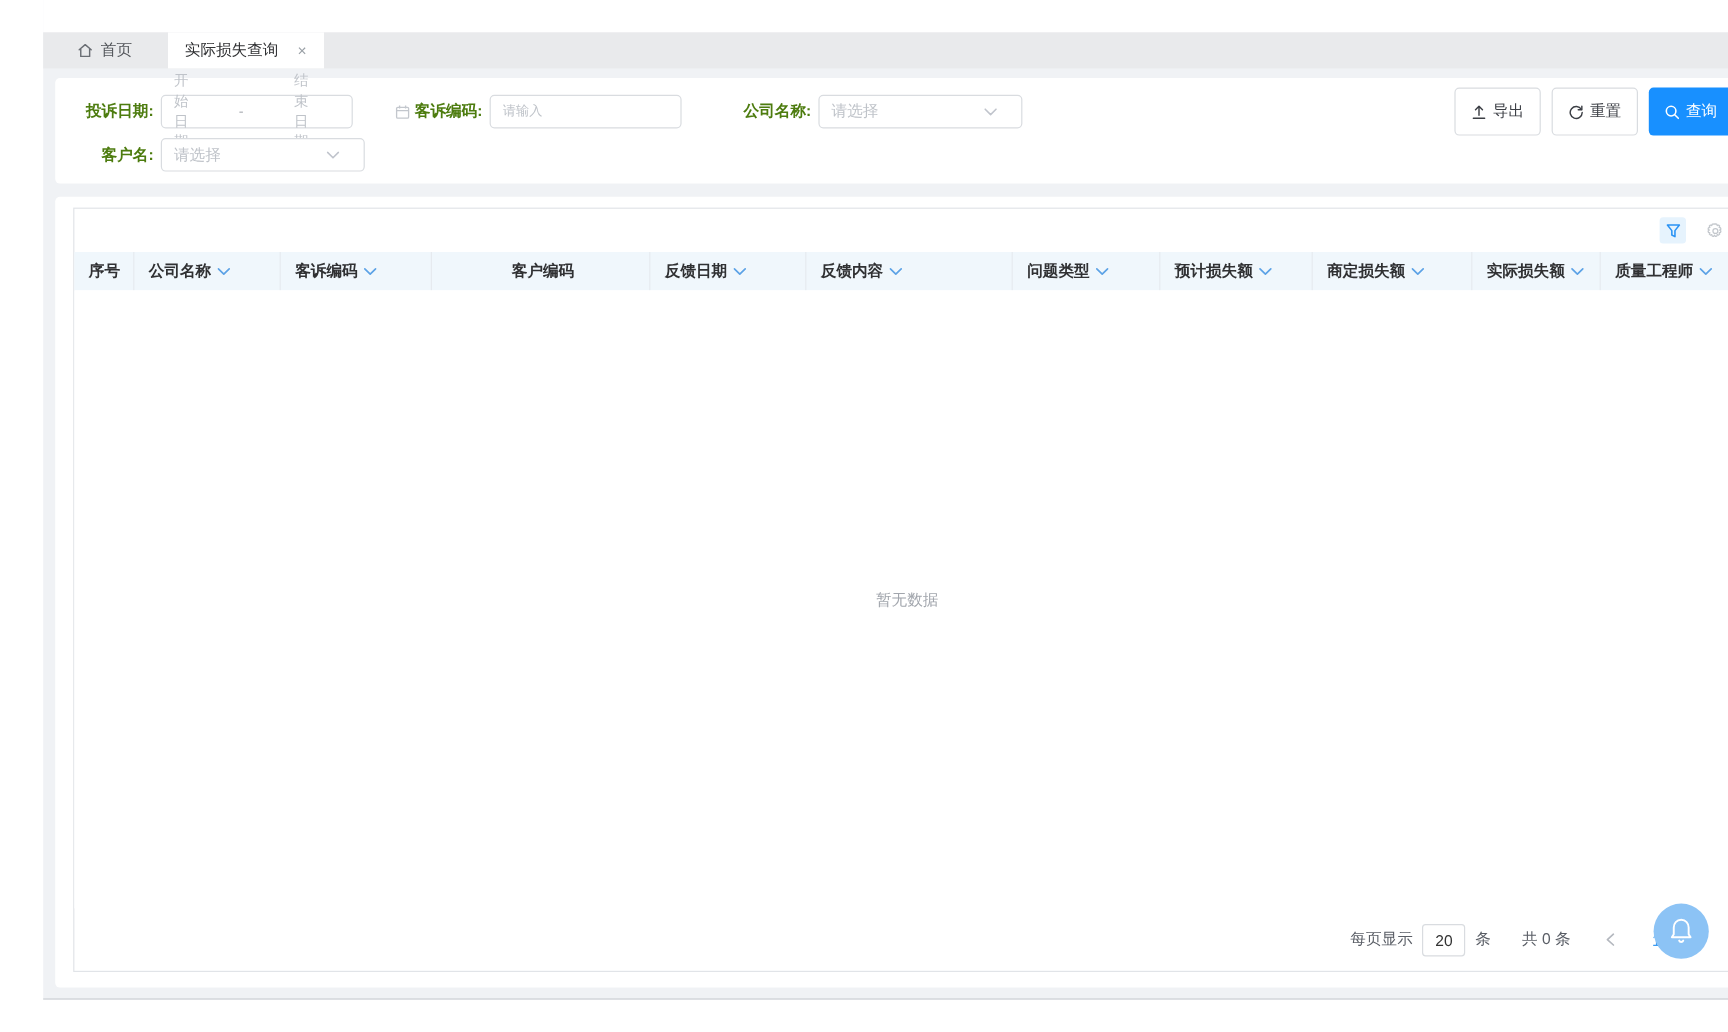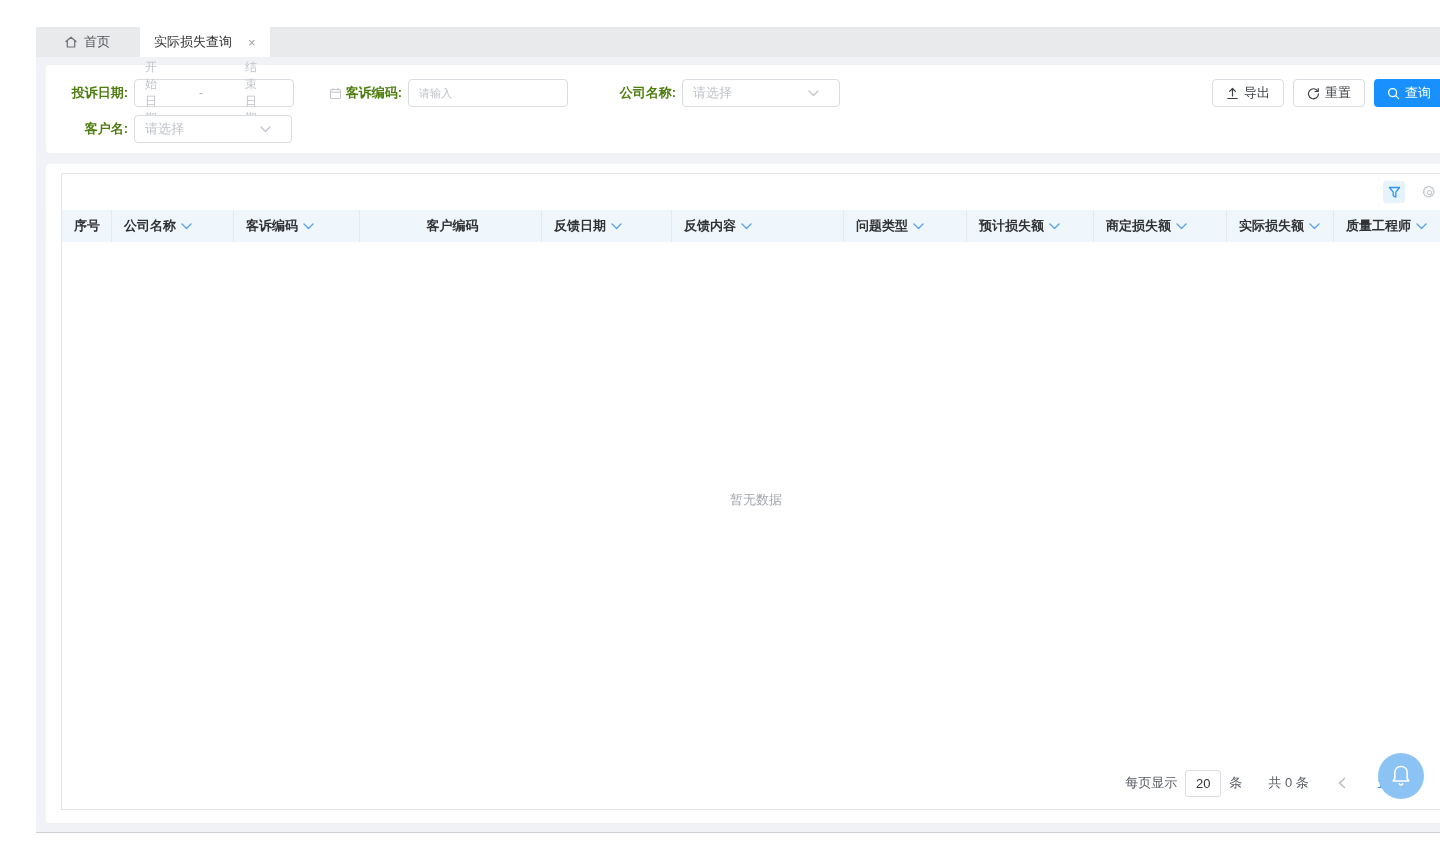--- a/index.html
+++ b/index.html
@@ -25,25 +25,25 @@
   .f-label { font-size:13px; font-weight:700; color:#4d7c0f; width:62px; text-align:right; margin-right:6px; white-space:nowrap; }
   .inp { height:28px; border:1px solid #d9dce0; border-radius:4px; background:#fff;
     font-size:13px; color:#333; display:flex; align-items:center; }
   .date-range { width:160px; padding:0 8px 0 10px;gap:36px; }
   .date-range .ph { color:#bfc3c9; font-size:12px; }
   .date-range .sep { color:#a9adb3; margin:0 6px; font-size:12px; }
   .date-range .spacer { flex:1; }
   .text-input { width:160px; padding:0 10px; border:1px solid #d9dce0; border-radius:4px; height:28px;
     font-size:11px; color:#333; outline:none; font-family:inherit; }
   .text-input::placeholder { color:#bfc3c9; }
-  .select { width:158px; padding:0 20px 0 10px; justify-content:space-between; cursor:pointer; }
+  .select { width:170px; padding:0 20px 0 10px; justify-content:space-between; cursor:pointer; }
   .select .ph { color:#bfc3c9; font-size:13px; }
   .gap1 { width:46px; } .gap3 { width:46px; }
   .btn-group { margin-left:auto; display:flex; gap:9px; margin-right:2px; }
-  .btn { height:28px; border-radius:4px; border:1px solid #d9dce0; background:#fff; padding:0 13px;
+  .btn { height:40px; border-radius:4px; border:1px solid #d9dce0; background:#fff; padding:0 13px;
     font-size:13px; color:#3c3f45; display:flex; align-items:center; gap:5px; cursor:pointer; font-family:inherit; }
   .btn.primary { border:none; color:#fff; font-weight:400; }
 
   
   .table-card { margin:11px 10px 0; background:#fff; border-radius:4px; height:659px; padding:9px 15px; }
   .table-container { border:1px solid #e1e4e8; height:637px; display:flex; flex-direction:column; }
   .table-toolbar { height:36px; display:flex; align-items:center; justify-content:flex-end; gap:13px; padding-right:10px; }
   .icon-chip { width:22px; height:22px; border-radius:3px; display:flex; align-items:center; justify-content:center; cursor:pointer; }
   .thead { display:flex; height:32px; flex:0 0 32px; }
   .th { display:flex; align-items:center; font-size:13px; font-weight:700; color:#303133;

